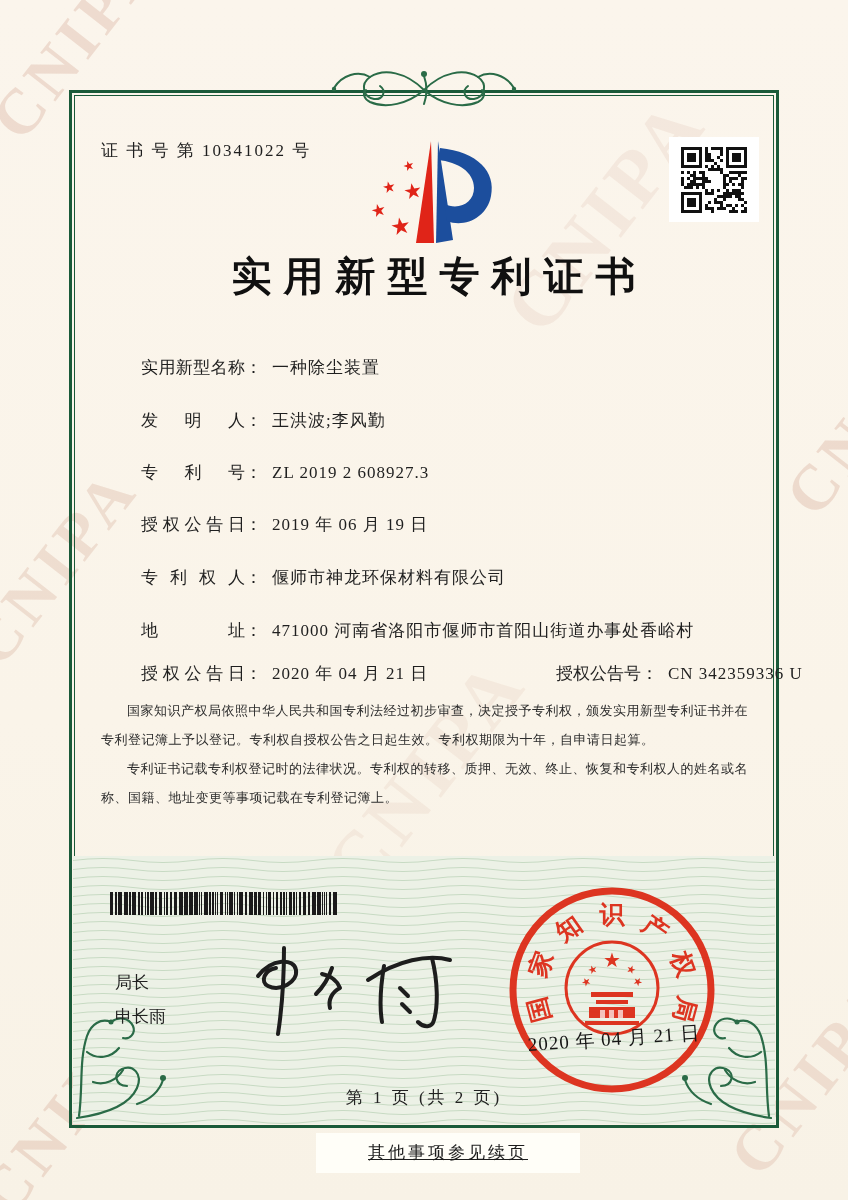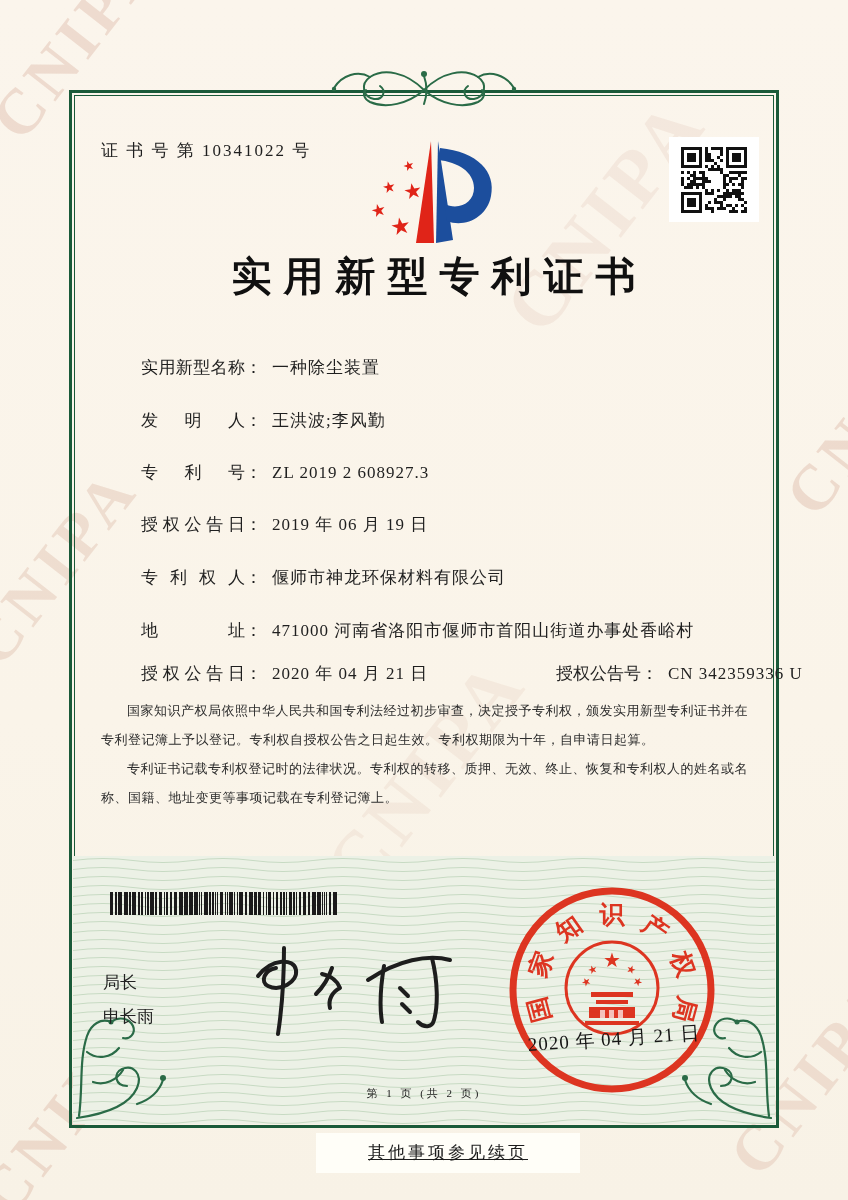--- a/index.html
+++ b/index.html
@@ -37,28 +37,28 @@
   .title{position:absolute;left:0;top:249px;width:100%;text-align:center;
          font-size:40px;font-weight:700;letter-spacing:12px;text-indent:12px;color:#101010;padding-left:19px;}
   .frow{position:absolute;left:101px;font-size:17px;white-space:nowrap;}
   .flabel{display:inline-block;width:104px;text-align:justify;text-align-last:justify;vertical-align:bottom;margin-left:40px;}
   .fval{margin-left:10px;letter-spacing:1px;text-align:center;}
   .grant2{position:absolute;left:455px;top:0;}
   .paras{position:absolute;left:101px;top:696px;width:648px;font-size:13px;
          line-height:29px;color:#2c2c2c;letter-spacing:.5px;}
   .paras p{text-indent:2em;}
   .barcode{position:absolute;left:110px;top:892px;}
-  .director{position:absolute;left:103px;top:966px;font-family:"Liberation Sans",sans-serif;
+  .director{position:absolute;left:115px;top:966px;font-family:"Liberation Sans",sans-serif;
             font-size:17px;color:#222;line-height:34px;}
   .signature{position:absolute;left:228px;top:938px;}
   .seal{position:absolute;left:505px;top:883px;opacity:.95;}
   .seal-date{position:absolute;left:512px;top:1026px;width:204px;text-align:center;
              font-size:19px;color:#161616;letter-spacing:1px;transform:rotate(-4deg);z-index:5;}
   .pageinfo{position:absolute;left:0;top:1086px;width:848px;text-align:center;
-            font-size:11px;letter-spacing:3px;color:#222;}
+            font-size:17px;letter-spacing:3px;color:#222;}
   .contnote{position:absolute;left:316px;top:1133px;width:264px;height:40px;background:#fffef8;
             text-align:center;line-height:40px;font-size:17px;letter-spacing:3px;color:#1c1c1c;z-index:5;text-decoration:underline;}
 </style>
 </head>
 <body>
 
 <div class="page">
 
   <div class="wm wm1">CNIPA</div>
   <div class="wm wm2">CNIPA</div>

